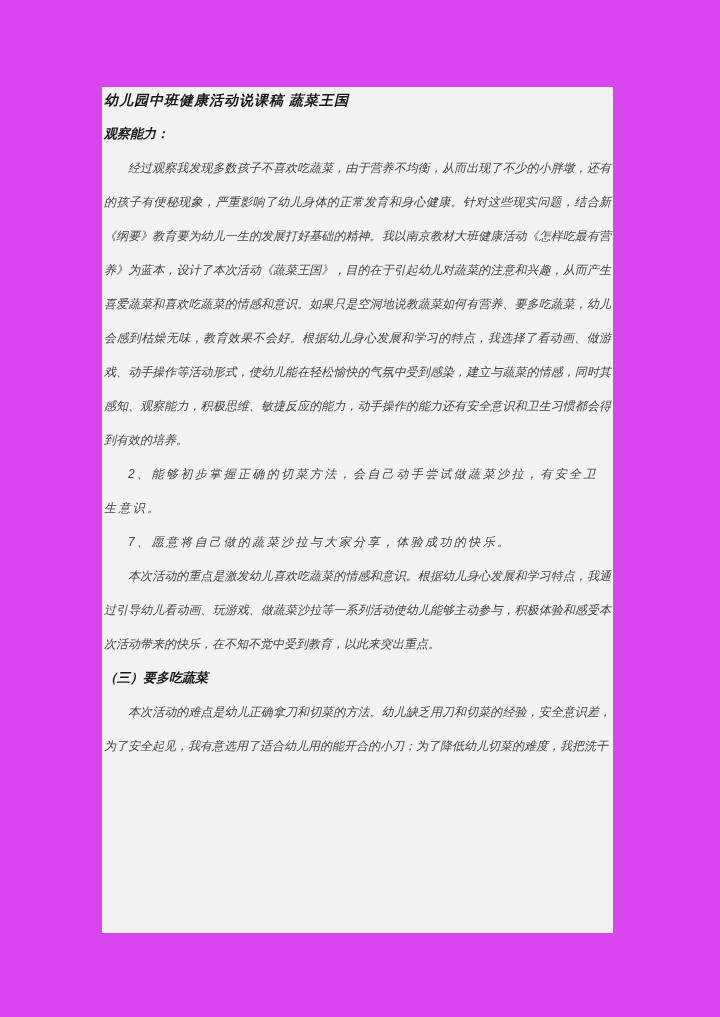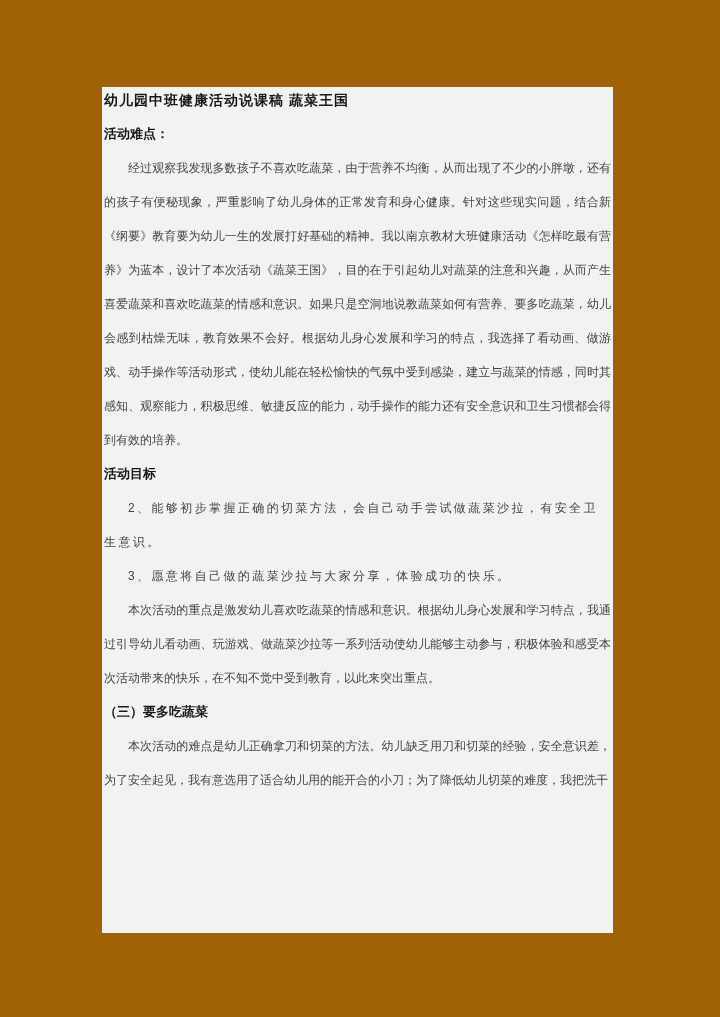--- a/index.html
+++ b/index.html
@@ -9,21 +9,22 @@
     background: #ffffff;
     width: 720px;
     height: 1017px;
     font-family: "Liberation Sans", sans-serif;
     overflow: hidden;
   }
   .page-canvas {
     position: relative;
     width: 720px;
     height: 1017px;
-    background: #a16207;
+    background: #d946ef;
+    font-style: italic;
   }
   .doc-panel {
     position: absolute;
     left: 102px;
     top: 87px;
     width: 511px;
     height: 846px;
     background: #f2f2f2;
     padding: 0 2px;
     overflow: hidden;
@@ -69,30 +70,29 @@
 </head>
 <body>
 
 <div class="page-canvas">
   <div class="doc-panel">
     <div class="doc-content">
 
       <h1 class="doc-title">幼儿园中班健康活动说课稿 蔬菜王国</h1>
 
 
-      <h2 class="doc-heading">活动难点：</h2>
+      <h2 class="doc-heading">观察能力：</h2>
 
       <p class="para indent">经过观察我发现多数孩子不喜欢吃蔬菜，由于营养不均衡，从而出现了不少的小胖墩，还有的孩子有便秘现象，严重影响了幼儿身体的正常发育和身心健康。针对这些现实问题，结合新《纲要》教育要为幼儿一生的发展打好基础的精神。我以南京教材大班健康活动《怎样吃最有营养》为蓝本，设计了本次活动《蔬菜王国》，目的在于引起幼儿对蔬菜的注意和兴趣，从而产生喜爱蔬菜和喜欢吃蔬菜的情感和意识。如果只是空洞地说教蔬菜如何有营养、要多吃蔬菜，幼儿会感到枯燥无味，教育效果不会好。根据幼儿身心发展和学习的特点，我选择了看动画、做游戏、动手操作等活动形式，使幼儿能在轻松愉快的气氛中受到感染，建立与蔬菜的情感，同时其感知、观察能力，积极思维、敏捷反应的能力，动手操作的能力还有安全意识和卫生习惯都会得到有效的培养。</p>
 
-      <h2 class="doc-heading">活动目标</h2>
 
 
       <p class="list-item">2、能够初步掌握正确的切菜方法，会自己动手尝试做蔬菜沙拉，有安全卫生意识。</p>
 
-      <p class="list-item">3、愿意将自己做的蔬菜沙拉与大家分享，体验成功的快乐。</p>
+      <p class="list-item">7、愿意将自己做的蔬菜沙拉与大家分享，体验成功的快乐。</p>
 
 
       <p class="para indent">本次活动的重点是激发幼儿喜欢吃蔬菜的情感和意识。根据幼儿身心发展和学习特点，我通过引导幼儿看动画、玩游戏、做蔬菜沙拉等一系列活动使幼儿能够主动参与，积极体验和感受本次活动带来的快乐，在不知不觉中受到教育，以此来突出重点。</p>
 
       <h2 class="doc-heading">（三）要多吃蔬菜</h2>
 
       <p class="para indent">本次活动的难点是幼儿正确拿刀和切菜的方法。幼儿缺乏用刀和切菜的经验，安全意识差，为了安全起见，我有意选用了适合幼儿用的能开合的小刀；为了降低幼儿切菜的难度，我把洗干</p>
 
     </div>
   </div>

